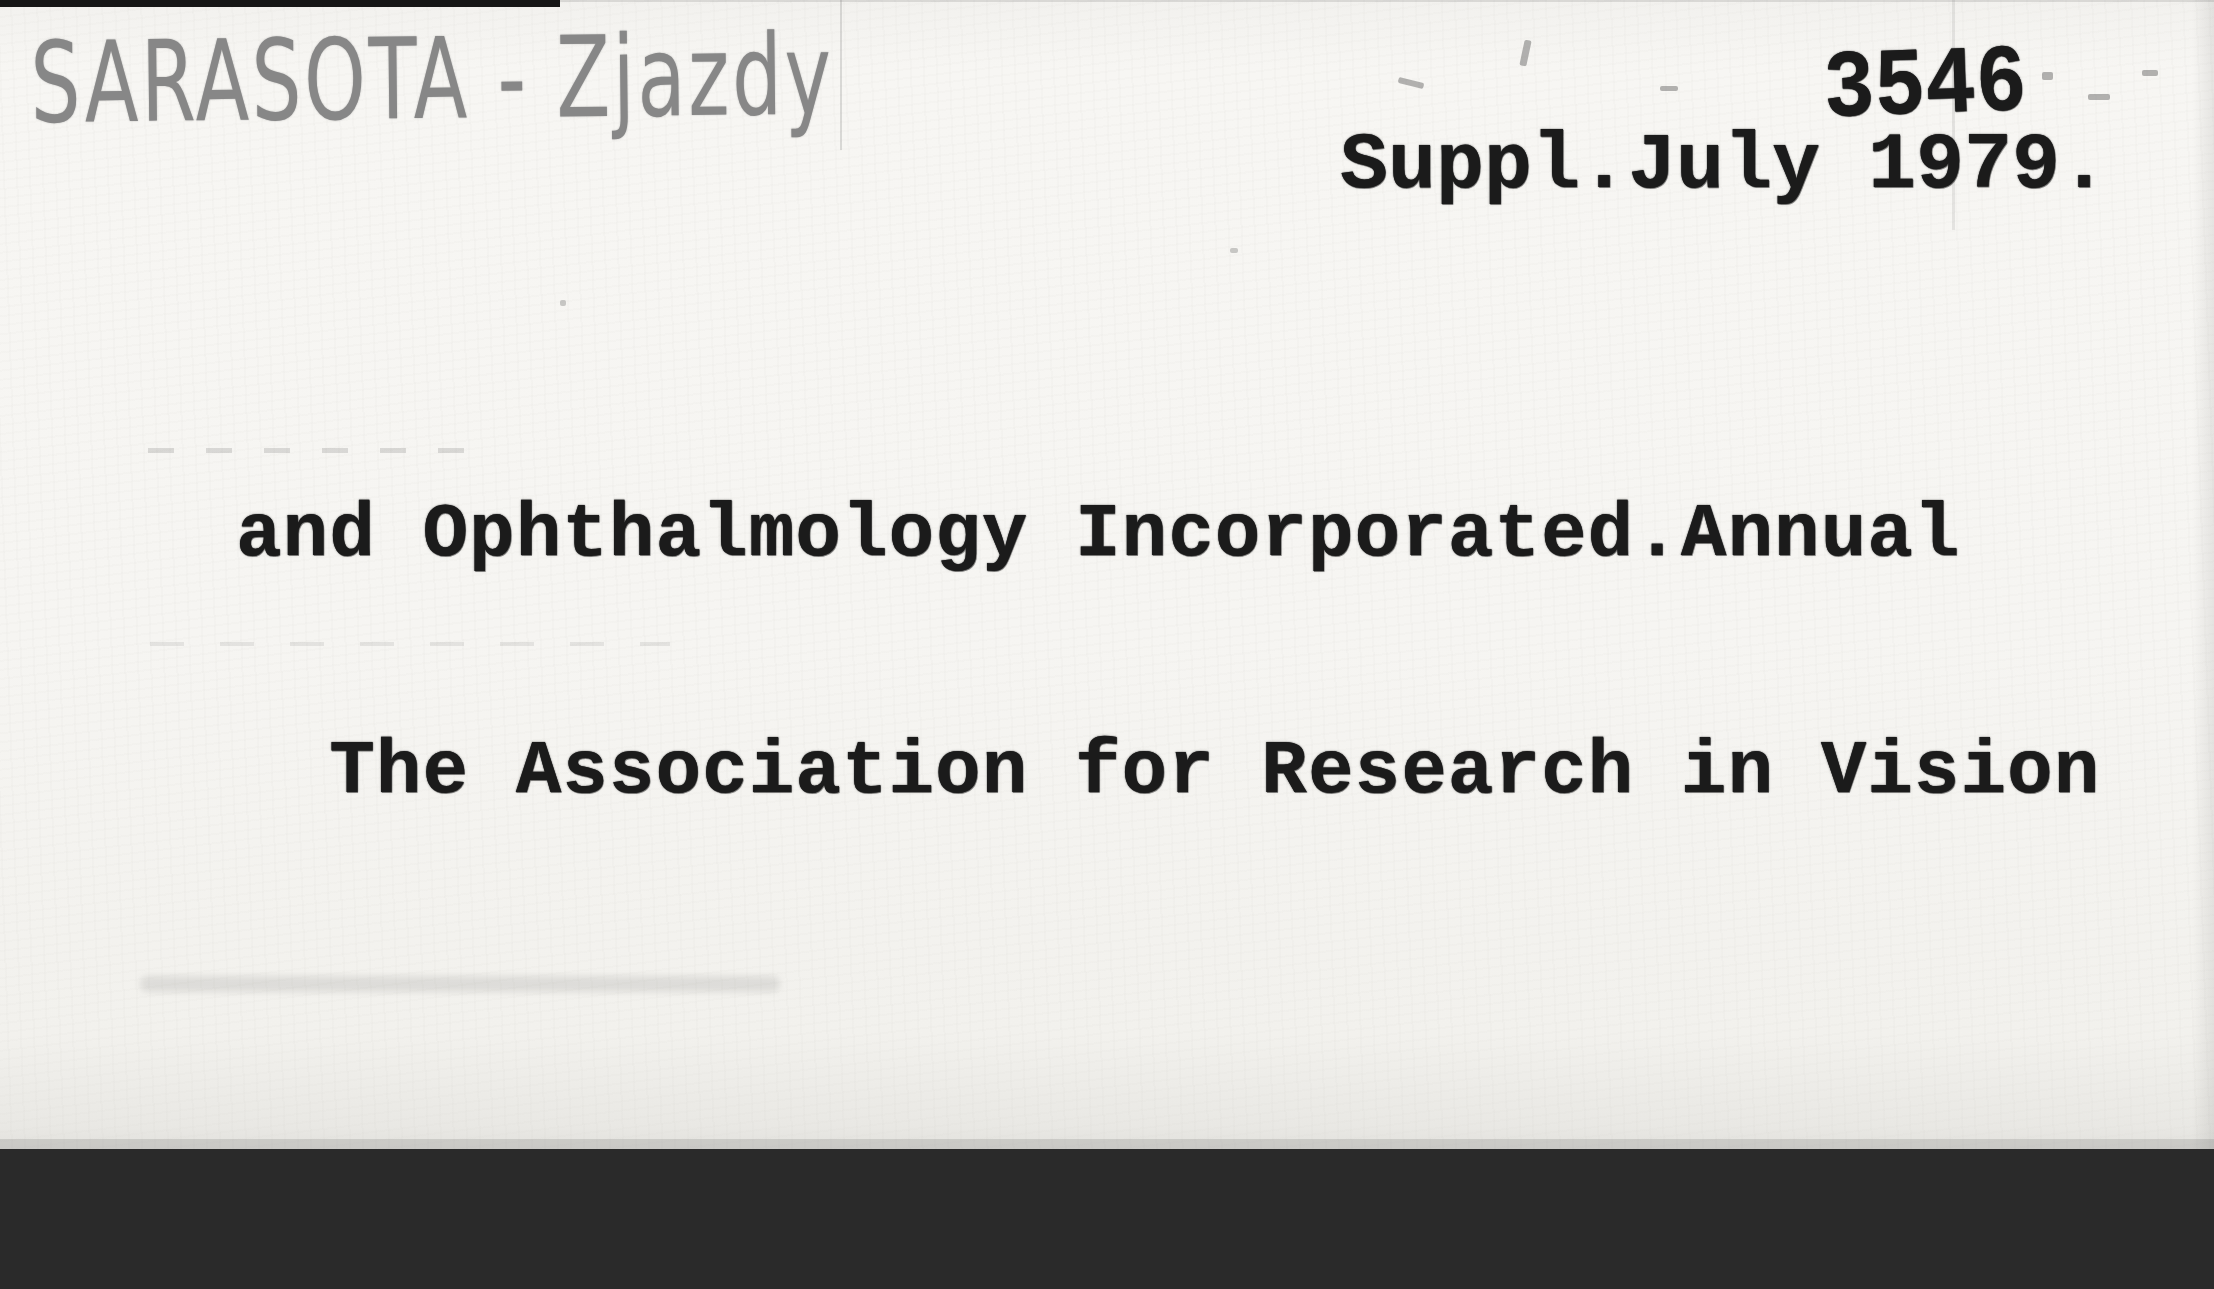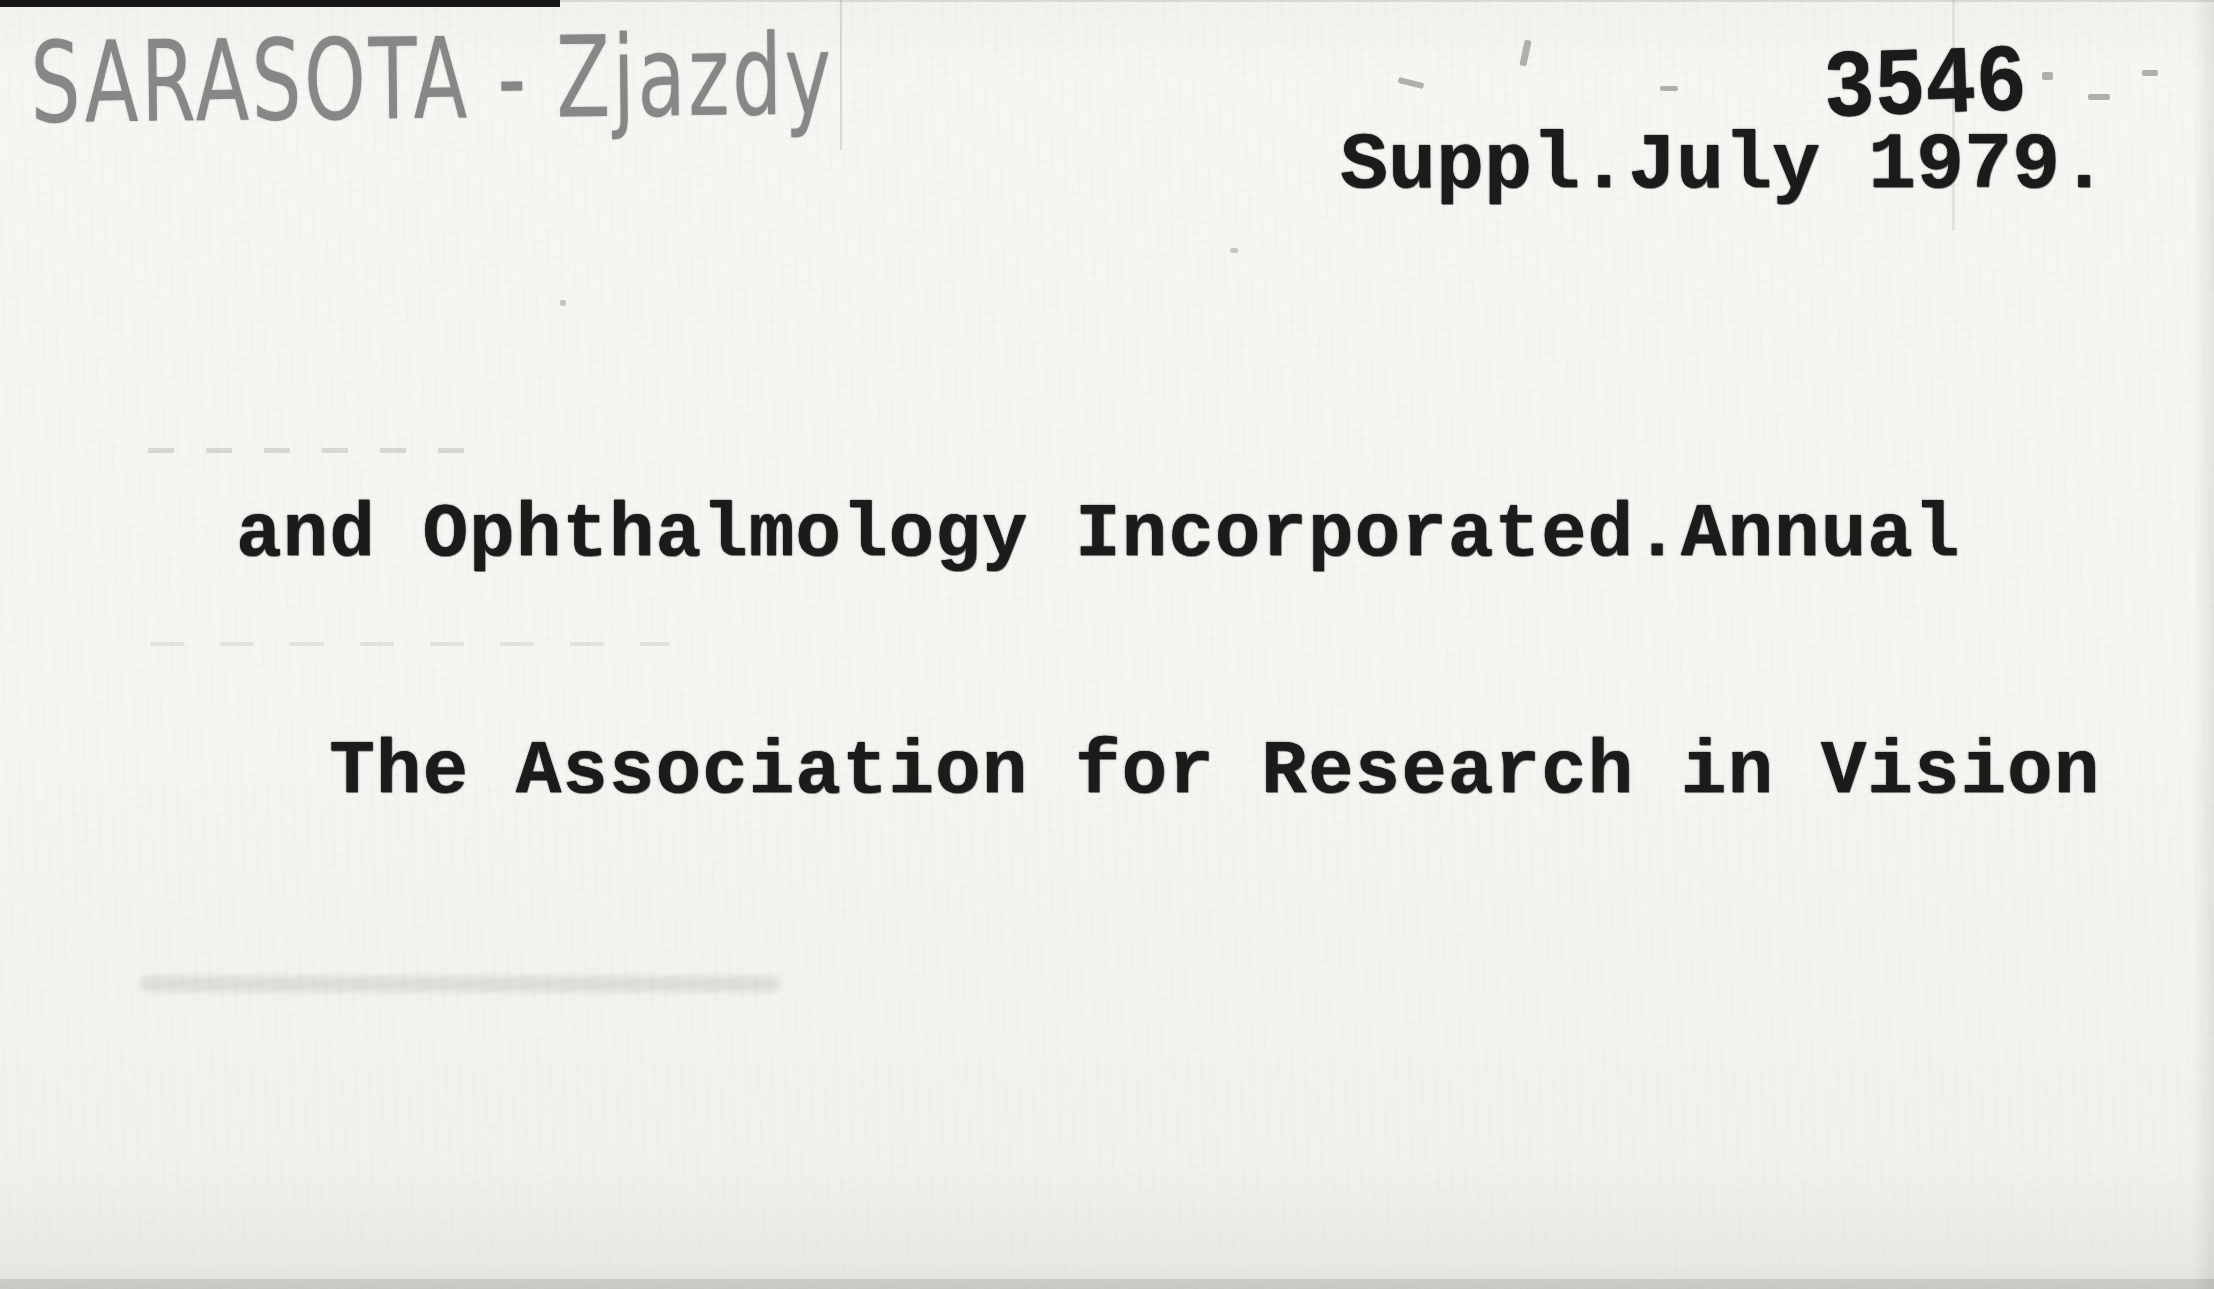--- a/index.html
+++ b/index.html
@@ -1,18 +1,18 @@
 <!DOCTYPE html>
 <html><head>
 <meta charset="utf-8">
 <style>
   html,body{margin:0;padding:0;background:#2a2a2a;}
   .scan{
     position:relative;
-    width:2214px;height:1289px;
+    width:2214px;height:1149px;
     overflow:hidden;
     background:
       repeating-linear-gradient(173deg, rgba(255,255,255,0) 0 7px, rgba(210,208,202,0.07) 7px 9px),
       repeating-linear-gradient(88deg, rgba(255,255,255,0) 0 11px, rgba(190,188,182,0.05) 11px 13px),
       linear-gradient(180deg,#f2f1ee 0%,#f7f6f3 6%,#f6f5f2 55%,#f2f1ed 90%,#e9e8e4 98%,#e2e1dd 100%);
     font-family:"Liberation Mono", monospace;
   }
   
   .typed{
     position:absolute;

